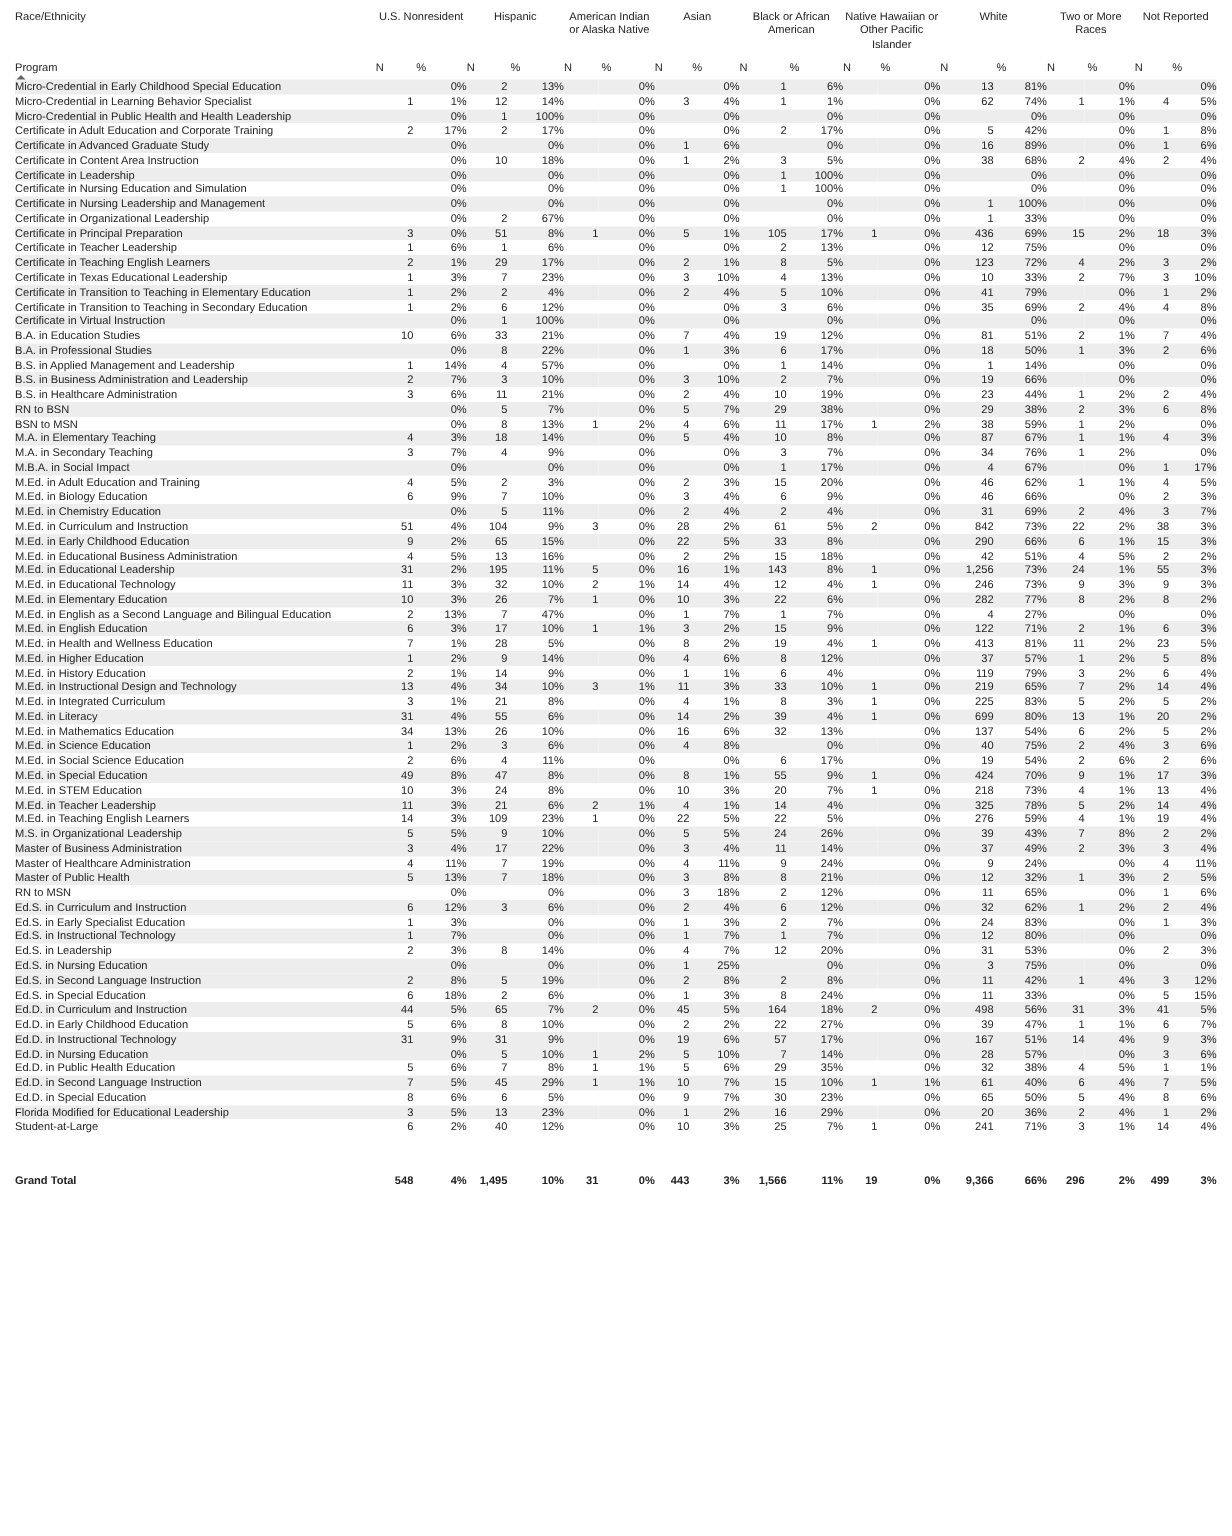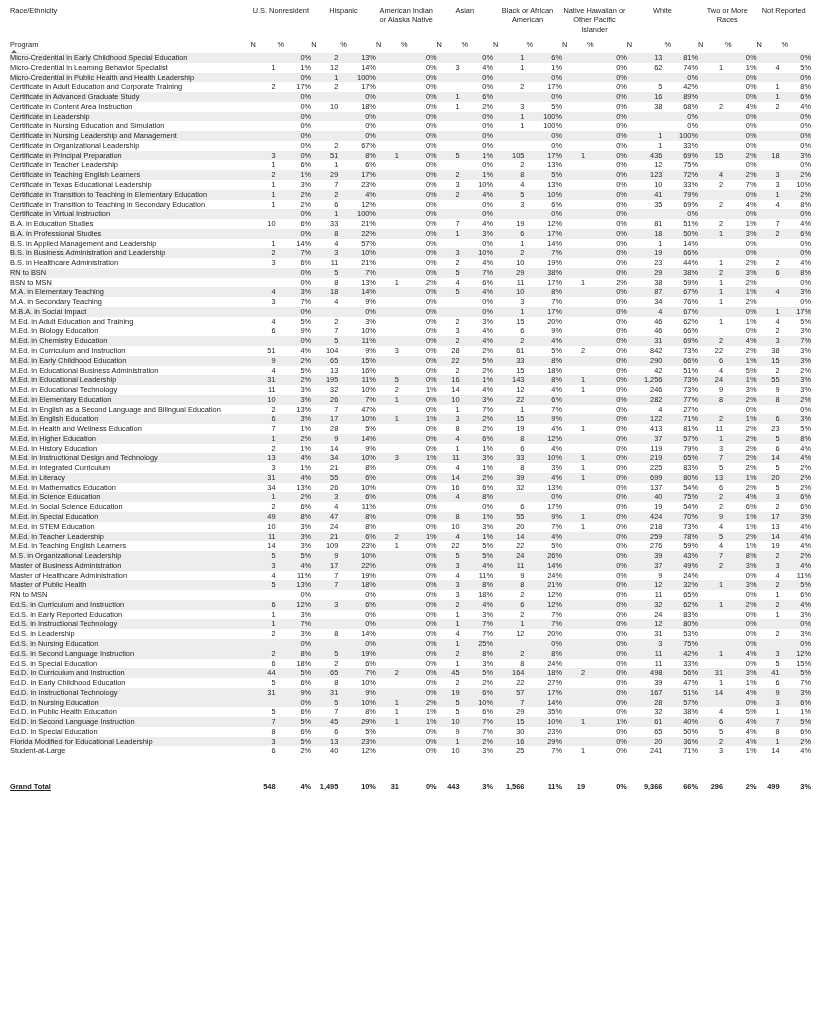--- a/index.html
+++ b/index.html
@@ -109,21 +109,21 @@
     white-space: nowrap;
   }
   
   tr.spacer td { height: 22px; background: #ffffff !important; }
   tr.grand td {
     font-weight: bold;
     padding-top: 4px;
     padding-bottom: 4px;
     background: #ffffff;
   }
-  .gt-label { text-align: left; padding-left: 2px; text-decoration: underline; }
+  .gt-label { text-align: left; padding-left: 2px; }
 </style>
 </head>
 <body>
 
 <div id="report">
   <table class="crosstab">
     <colgroup>
       <col style="width:230px">
       <col style="width:24px">
         <col style="width:34px">
@@ -1219,21 +1219,21 @@
           <td class="num">21</td>
           <td class="pct">6%</td>
           <td class="num">2</td>
           <td class="pct">1%</td>
           <td class="num">4</td>
           <td class="pct">1%</td>
           <td class="num">14</td>
           <td class="pct">4%</td>
           <td class="num"></td>
           <td class="pct">0%</td>
-          <td class="num">259</td>
+          <td class="num">325</td>
           <td class="pct">78%</td>
           <td class="num">5</td>
           <td class="pct">2%</td>
           <td class="num">14</td>
           <td class="pct">4%</td>
         </tr>
         <tr>
           <td class="prog">M.Ed. in Teaching English Learners</td>
           <td class="num">14</td>
           <td class="pct">3%</td>
@@ -1374,21 +1374,21 @@
           <td class="num"></td>
           <td class="pct">0%</td>
           <td class="num">32</td>
           <td class="pct">62%</td>
           <td class="num">1</td>
           <td class="pct">2%</td>
           <td class="num">2</td>
           <td class="pct">4%</td>
         </tr>
         <tr>
-          <td class="prog">Ed.S. in Early Reported Education</td>
+          <td class="prog">Ed.S. in Early Specialist Education</td>
           <td class="num">1</td>
           <td class="pct">3%</td>
           <td class="num"></td>
           <td class="pct">0%</td>
           <td class="num"></td>
           <td class="pct">0%</td>
           <td class="num">1</td>
           <td class="pct">3%</td>
           <td class="num">2</td>
           <td class="pct">7%</td>

